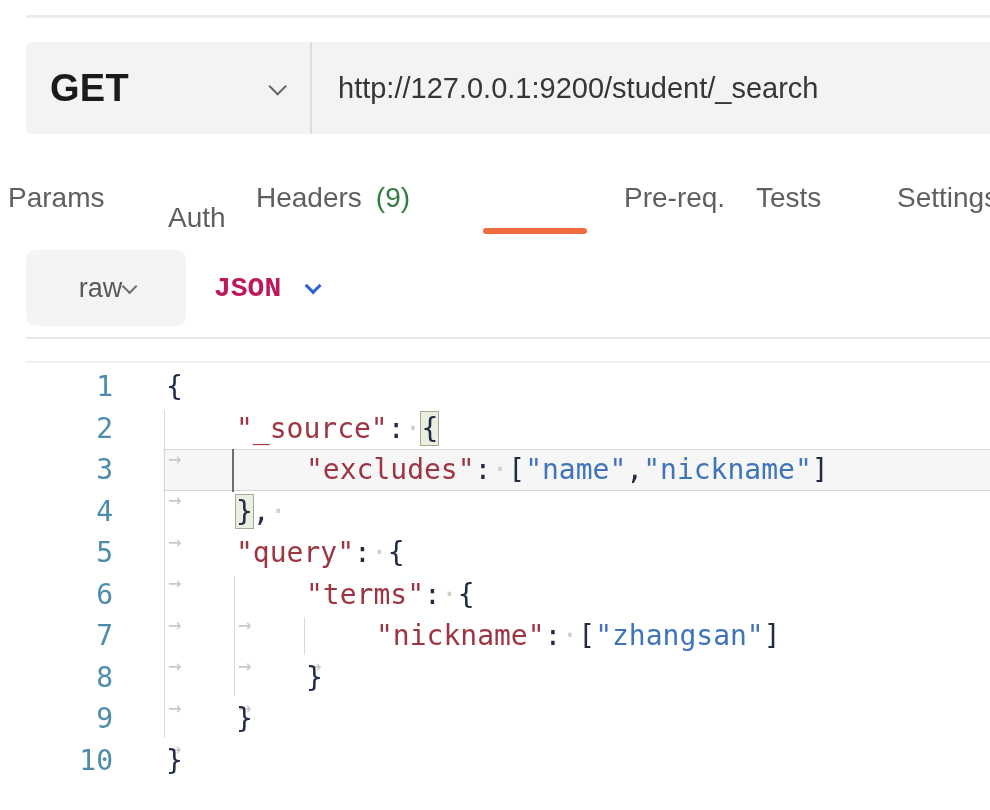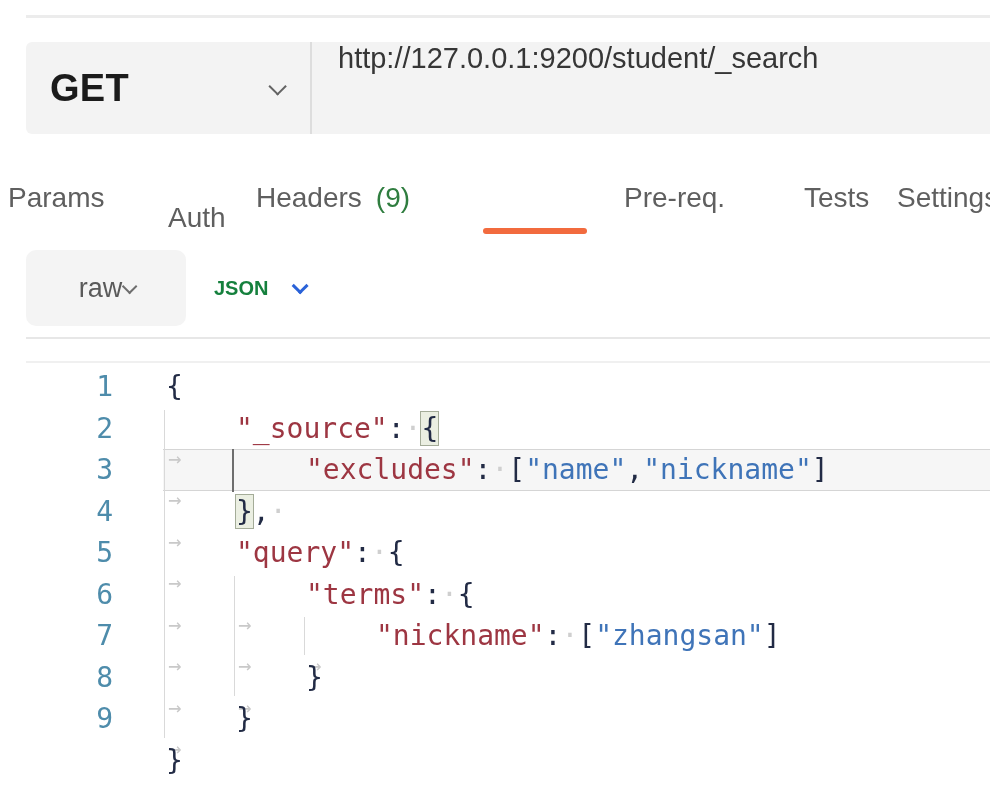--- a/index.html
+++ b/index.html
@@ -13,51 +13,51 @@
 
   
   .url-bar { position:absolute; left:26px; right:0; top:42px; height:92px;
              background:#f3f3f3; border-radius:6px 0 0 6px; display:flex; align-items:stretch; }
   .method-select { width:284px; display:flex; align-items:center; justify-content:space-between;
                    padding:0 28px 0 24px; cursor:pointer; }
   .method-label { font-size:38px; font-weight:700; color:#1b1b1b; letter-spacing:.3px; }
   .chev { width:13px; height:13px; border-right:2.5px solid #636363; border-bottom:2.5px solid #636363;
           transform:rotate(45deg) translateY(-3px); flex:none; }
   .url-sep { width:2px; background:#dddddd; }
-  .url-field { flex:1; display:flex; padding-left:26px; overflow:hidden; }
+  .url-field { flex:1; display:flex; align-items:center; padding-left:26px; overflow:hidden; }
   .url-text { font-size:29px; color:#363636; white-space:nowrap; }
 
   
   .tabs { position:absolute; left:0; right:0; top:178px; height:58px; }
   .tab { position:absolute; top:0; height:40px; display:flex; align-items:center; gap:14px;
          font-size:28px; color:#5f5f5f; cursor:pointer; white-space:nowrap; }
   .tab.active { color:#1e1e1e; }
   .tab-params  { left:8px; }
   .tab-auth    { left:168px;margin-top:20px; }
   .tab-headers { left:256px; }
   .tab-body    { left:487px; }
   .tab-prereq  { left:624px; }
-  .tab-tests   { left:804px;justify-content:center; }
+  .tab-tests   { left:756px;justify-content:center; }
   .tab-settings{ left:897px; }
   .tab-count { color:#2f7d3f; }
   .body-dot { width:22px; height:22px; border-radius:50%; background:#3a7d44; display:inline-block; }
   .tab-underline { position:absolute; left:483px; top:50px; width:104px; height:6px;
                    border-radius:3px; background:#f26b3e; }
 
   
   .format-row { position:absolute; left:0; right:0; top:250px; height:78px; }
   .raw-select { position:absolute; left:26px; top:0; width:160px; height:76px; background:#f4f4f4;
                 border-radius:10px; display:flex; align-items:center; justify-content:center; 
                 cursor:pointer; }
   .raw-label { font-size:27px; color:#5a5a5a; }
   .chev-sm { width:11px; height:11px; border-right:2.5px solid #6e6e6e; border-bottom:2.5px solid #6e6e6e;
              transform:rotate(45deg) translateY(-3px); }
   .lang-select { position:absolute; left:214px; top:0; height:76px; display:flex; align-items:center;
                  gap:24px; cursor:pointer; }
-  .lang-label { font-size:20px; font-weight:600; color:#15803d; }
+  .lang-label { font-size:28px; font-weight:600; color:#be185d;font-family:Liberation Mono, monospace; }
   .chev-blue { width:12px; height:12px; border-right:3px solid #2a62d8; border-bottom:3px solid #2a62d8;
                transform:rotate(45deg) translateY(-3px); }
 
   .divider-1 { position:absolute; left:26px; right:0; top:337px; height:2px; background:#e7e7e7; }
   .divider-2 { position:absolute; left:26px; right:0; top:361px; height:2px; background:#f0f0f0; }
 
   
   .editor { position:absolute; left:0; right:0; top:366px; height:420px;
             font-family:"DejaVu Sans Mono", monospace; font-size:28px; cursor:text; }
   .code-line { position:relative; height:41.5px; line-height:41.5px; white-space:nowrap; }
@@ -160,19 +160,20 @@
     </div>
     <div class="code-line">
       <div class="gutter">8</div>
       <span class="code-text"><span class="tk-tab"></span><span class="tk-tab"></span><span class="tk-brace">}</span></span>
     </div>
     <div class="code-line">
       <div class="gutter">9</div>
       <span class="code-text"><span class="tk-tab"></span><span class="tk-brace">}</span></span>
     </div>
     <div class="code-line">
+      <div class="gutter">10</div>
       <span class="code-text"><span class="tk-brace">}</span></span>
     </div>
     <div class="indent-guide" style="left: 164px; top: 43.5px; height: 328px;"></div>
     <div class="indent-guide" style="left: 234px; top: 209.5px; height: 120.5px;"></div>
     <div class="indent-guide" style="left: 304px; top: 251px; height: 37.5px;"></div>
     <div class="editor-cursor" style="left: 232px; top: 83px; height: 42.5px;"></div>
   </div>
 
 </body></html>

